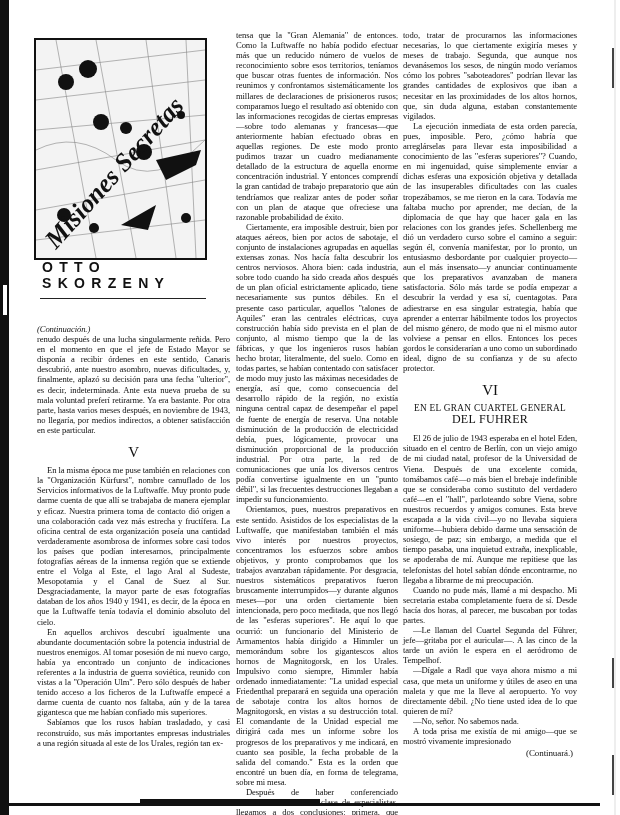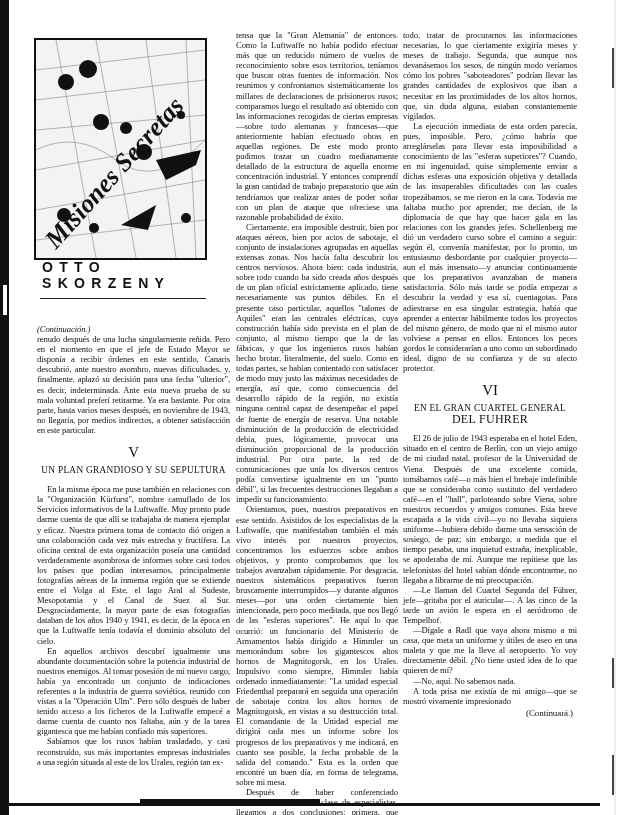--- a/index.html
+++ b/index.html
@@ -83,21 +83,20 @@
       <text x="20" y="210" transform="rotate(-48 20 210)" font-family="Liberation Serif, serif" font-weight="bold" font-style="italic" font-size="26" fill="#111">Misiones Secretas</text>
     </svg>
   </div>
   <div class="author">OTTO SKORZENY</div>
   <div class="rule1"></div>
 
   <div class="col col1">
     <p class="cont">(Continuación.)</p>
     <p class="noindent">renudo después de una lucha singularmente reñida. Pero en el momento en que el jefe de Estado Mayor se disponía a recibir órdenes en este sentido, Canaris descubrió, ante nuestro asombro, nuevas dificultades, y, finalmente, aplazó su decisión para una fecha "ulterior", es decir, indeterminada. Ante esta nueva prueba de su mala voluntad preferí retirarme. Ya era bastante. Por otra parte, hasta varios meses después, en noviembre de 1943, no llegaría, por medios indirectos, a obtener satisfacción en este particular.</p>
     <div class="sec-num">V</div>
-    <div class="sec-title">UN PLAN GRANDIOSO Y SU SEPULTURA</div>
     <p>En la misma época me puse también en relaciones con la "Organización Kürfurst", nombre camuflado de los Servicios informativos de la Luftwaffe. Muy pronto pude darme cuenta de que allí se trabajaba de manera ejemplar y eficaz. Nuestra primera toma de contacto dió origen a una colaboración cada vez más estrecha y fructífera. La oficina central de esta organización poseía una cantidad verdaderamente asombrosa de informes sobre casi todos los países que podían interesarnos, principalmente fotografías aéreas de la inmensa región que se extiende entre el Volga al Este, el lago Aral al Sudeste, Mesopotamia y el Canal de Suez al Sur. Desgraciadamente, la mayor parte de esas fotografías databan de los años 1940 y 1941, es decir, de la época en que la Luftwaffe tenía todavía el dominio absoluto del cielo.</p>
     <p>En aquellos archivos descubrí igualmente una abundante documentación sobre la potencia industrial de nuestros enemigos. Al tomar posesión de mi nuevo cargo, había ya encontrado un conjunto de indicaciones referentes a la industria de guerra soviética, reunido con vistas a la "Operación Ulm". Pero sólo después de haber tenido acceso a los ficheros de la Luftwaffe empecé a darme cuenta de cuanto nos faltaba, aún y de la tarea gigantesca que me habían confiado mis superiores.</p>
     <p>Sabíamos que los rusos habían trasladado, y casi reconstruído, sus más importantes empresas industriales a una región situada al este de los Urales, región tan ex-</p>
   </div>
 
   <div class="col col2">
     <p class="noindent">tensa que la "Gran Alemania" de entonces. Como la Luftwaffe no había podido efectuar más que un reducido número de vuelos de reconocimiento sobre esos territorios, teníamos que buscar otras fuentes de información. Nos reunimos y confrontamos sistemáticamente los millares de declaraciones de prisioneros rusos; comparamos luego el resultado así obtenido con las informaciones recogidas de ciertas empresas—sobre todo alemanas y francesas—que anteriormente habían efectuado obras en aquellas regiones. De este modo pronto pudimos trazar un cuadro medianamente detallado de la estructura de aquella enorme concentración industrial. Y entonces comprendí la gran cantidad de trabajo preparatorio que aún tendríamos que realizar antes de poder soñar con un plan de ataque que ofreciese una razonable probabilidad de éxito.</p>
     <p>Ciertamente, era imposible destruir, bien por ataques aéreos, bien por actos de sabotaje, el conjunto de instalaciones agrupadas en aquellas extensas zonas. Nos hacía falta descubrir los centros nerviosos. Ahora bien: cada industria, sobre todo cuando ha sido creada años después de un plan oficial estrictamente aplicado, tiene necesariamente sus puntos débiles. En el presente caso particular, aquellos "talones de Aquiles" eran las centrales eléctricas, cuya construcción había sido prevista en el plan de conjunto, al mismo tiempo que la de las fábricas, y que los ingenieros rusos habían hecho brotar, literalmente, del suelo. Como en todas partes, se habían contentado con satisfacer de modo muy justo las máximas necesidades de energía, así que, como consecuencia del desarrollo rápido de la región, no existía ninguna central capaz de desempeñar el papel de fuente de energía de reserva. Una notable disminución de la producción de electricidad debía, pues, lógicamente, provocar una disminución proporcional de la producción industrial. Por otra parte, la red de comunicaciones que unía los diversos centros podía convertirse igualmente en un "punto débil", si las frecuentes destrucciones llegaban a impedir su funcionamiento.</p>
     <p>Orientamos, pues, nuestros preparativos en este sentido. Asistidos de los especialistas de la Luftwaffe, que manifestaban también el más vivo interés por nuestros proyectos, concentramos los esfuerzos sobre ambos objetivos, y pronto comprobamos que los trabajos avanzaban rápidamente. Por desgracia, nuestros sistemáticos preparativos fueron bruscamente interrumpidos—y durante algunos meses—por una orden ciertamente bien intencionada, pero poco meditada, que nos llegó de las "esferas superiores". He aquí lo que ocurrió: un funcionario del Ministerio de Armamentos había dirigido a Himmler un memorándum sobre los gigantescos altos hornos de Magnitogorsk, en los Urales. Impulsivo como siempre, Himmler había ordenado inmediatamente: "La unidad especial Friedenthal preparará en seguida una operación de sabotaje contra los altos hornos de Magnitogorsk, en vistas a su destrucción total. El comandante de la Unidad especial me dirigirá cada mes un informe sobre los progresos de los preparativos y me indicará, en cuanto sea posible, la fecha probable de la salida del comando." Esta es la orden que encontré un buen día, en forma de telegrama, sobre mi mesa.</p>
     <p>Después de haber conferenciado extensamente con toda clase de especialistas, llegamos a dos conclusiones: primera, que precisamente sobre Magnitogorsk y las instalaciones industriales de la misma región, no poseíamos, por así decirlo, ninguna documentación. Debíamos, pues, ante</p>
@@ -105,22 +104,23 @@
 
   <div class="col col3">
     <p class="noindent">todo, tratar de procurarnos las informaciones necesarias, lo que ciertamente exigiría meses y meses de trabajo. Segunda, que aunque nos devanásemos los sesos, de ningún modo veríamos cómo los pobres "saboteadores" podrían llevar las grandes cantidades de explosivos que iban a necesitar en las proximidades de los altos hornos, que, sin duda alguna, estaban constantemente vigilados.</p>
     <p>La ejecución inmediata de esta orden parecía, pues, imposible. Pero, ¿cómo habría que arreglárselas para llevar esta imposibilidad a conocimiento de las "esferas superiores"? Cuando, en mi ingenuidad, quise simplemente enviar a dichas esferas una exposición objetiva y detallada de las insuperables dificultades con las cuales tropezábamos, se me rieron en la cara. Todavía me faltaba mucho por aprender, me decían, de la diplomacia de que hay que hacer gala en las relaciones con los grandes jefes. Schellenberg me dió un verdadero curso sobre el camino a seguir: según él, convenía manifestar, por lo pronto, un entusiasmo desbordante por cualquier proyecto—aun el más insensato—y anunciar continuamente que los preparativos avanzaban de manera satisfactoria. Sólo más tarde se podía empezar a descubrir la verdad y esa sí, cuentagotas. Para adiestrarse en esa singular estrategia, había que aprender a enterrar hábilmente todos los proyectos del mismo género, de modo que ni el mismo autor volviese a pensar en ellos. Entonces los peces gordos le considerarían a uno como un subordinado ideal, digno de su confianza y de su afecto protector.</p>
     <div class="sec-num">VI</div>
     <div class="sec-title">
       <span>EN EL GRAN CUARTEL GENERAL</span>
       <span class="sub">DEL FUHRER</span>
     </div>
     <p>El 26 de julio de 1943 esperaba en el hotel Eden, situado en el centro de Berlín, con un viejo amigo de mi ciudad natal, profesor de la Universidad de Viena. Después de una excelente comida, tomábamos café—o más bien el brebaje indefinible que se consideraba como sustituto del verdadero café—en el "hall", parloteando sobre Viena, sobre nuestros recuerdos y amigos comunes. Esta breve escapada a la vida civil—yo no llevaba siquiera uniforme—hubiera debido darme una sensación de sosiego, de paz; sin embargo, a medida que el tiempo pasaba, una inquietud extraña, inexplicable, se apoderaba de mí. Aunque me repitiese que las telefonistas del hotel sabían dónde encontrarme, no llegaba a librarme de mi preocupación.</p>
+    <p>Cuando no pude más, llamé a mi despacho. Mi secretaria estaba completamente fuera de sí. Desde hacía dos horas, al parecer, me buscaban por todas partes.</p>
     <p>—Le llaman del Cuartel Segunda del Führer, jefe—gritaba por el auricular—. A las cinco de la tarde un avión le espera en el aeródromo de Tempelhof.</p>
     <p>—Dígale a Radl que vaya ahora mismo a mi casa, que meta un uniforme y útiles de aseo en una maleta y que me la lleve al aeropuerto. Yo voy directamente débil. ¿No tiene usted idea de lo que quieren de mí?</p>
-    <p>—No, aquí. No sabemos nada.</p>
+    <p>—No, señor. No sabemos nada.</p>
     <p>A toda prisa me existía de mi amigo—que se mostró vivamente impresionado</p>
     <div class="closing">(Continuará.)</div>
   </div>
 
   <div class="bottom-rule"></div>
   <div class="bottom-rule2"></div>
 </div>
 
 </body></html>

